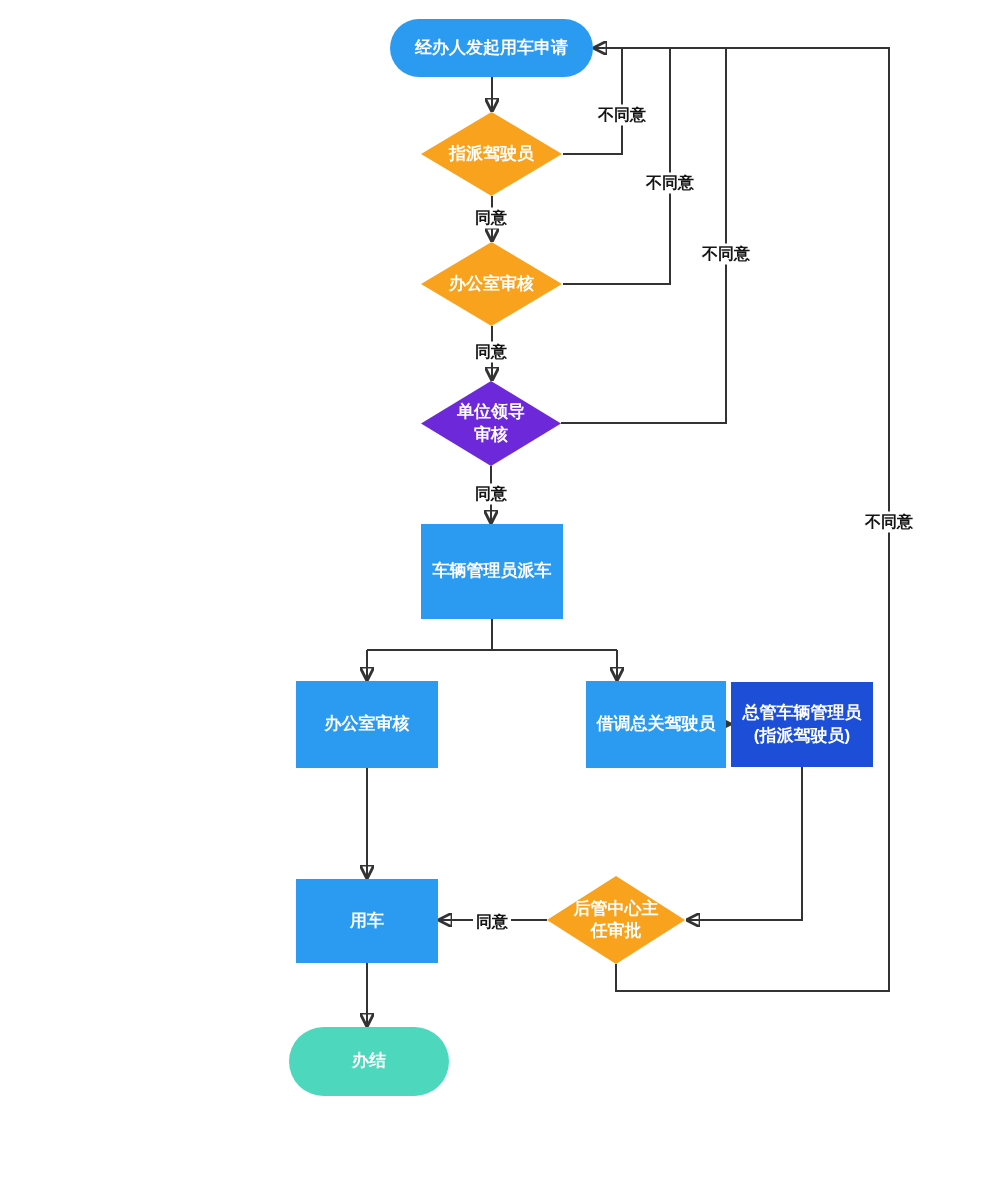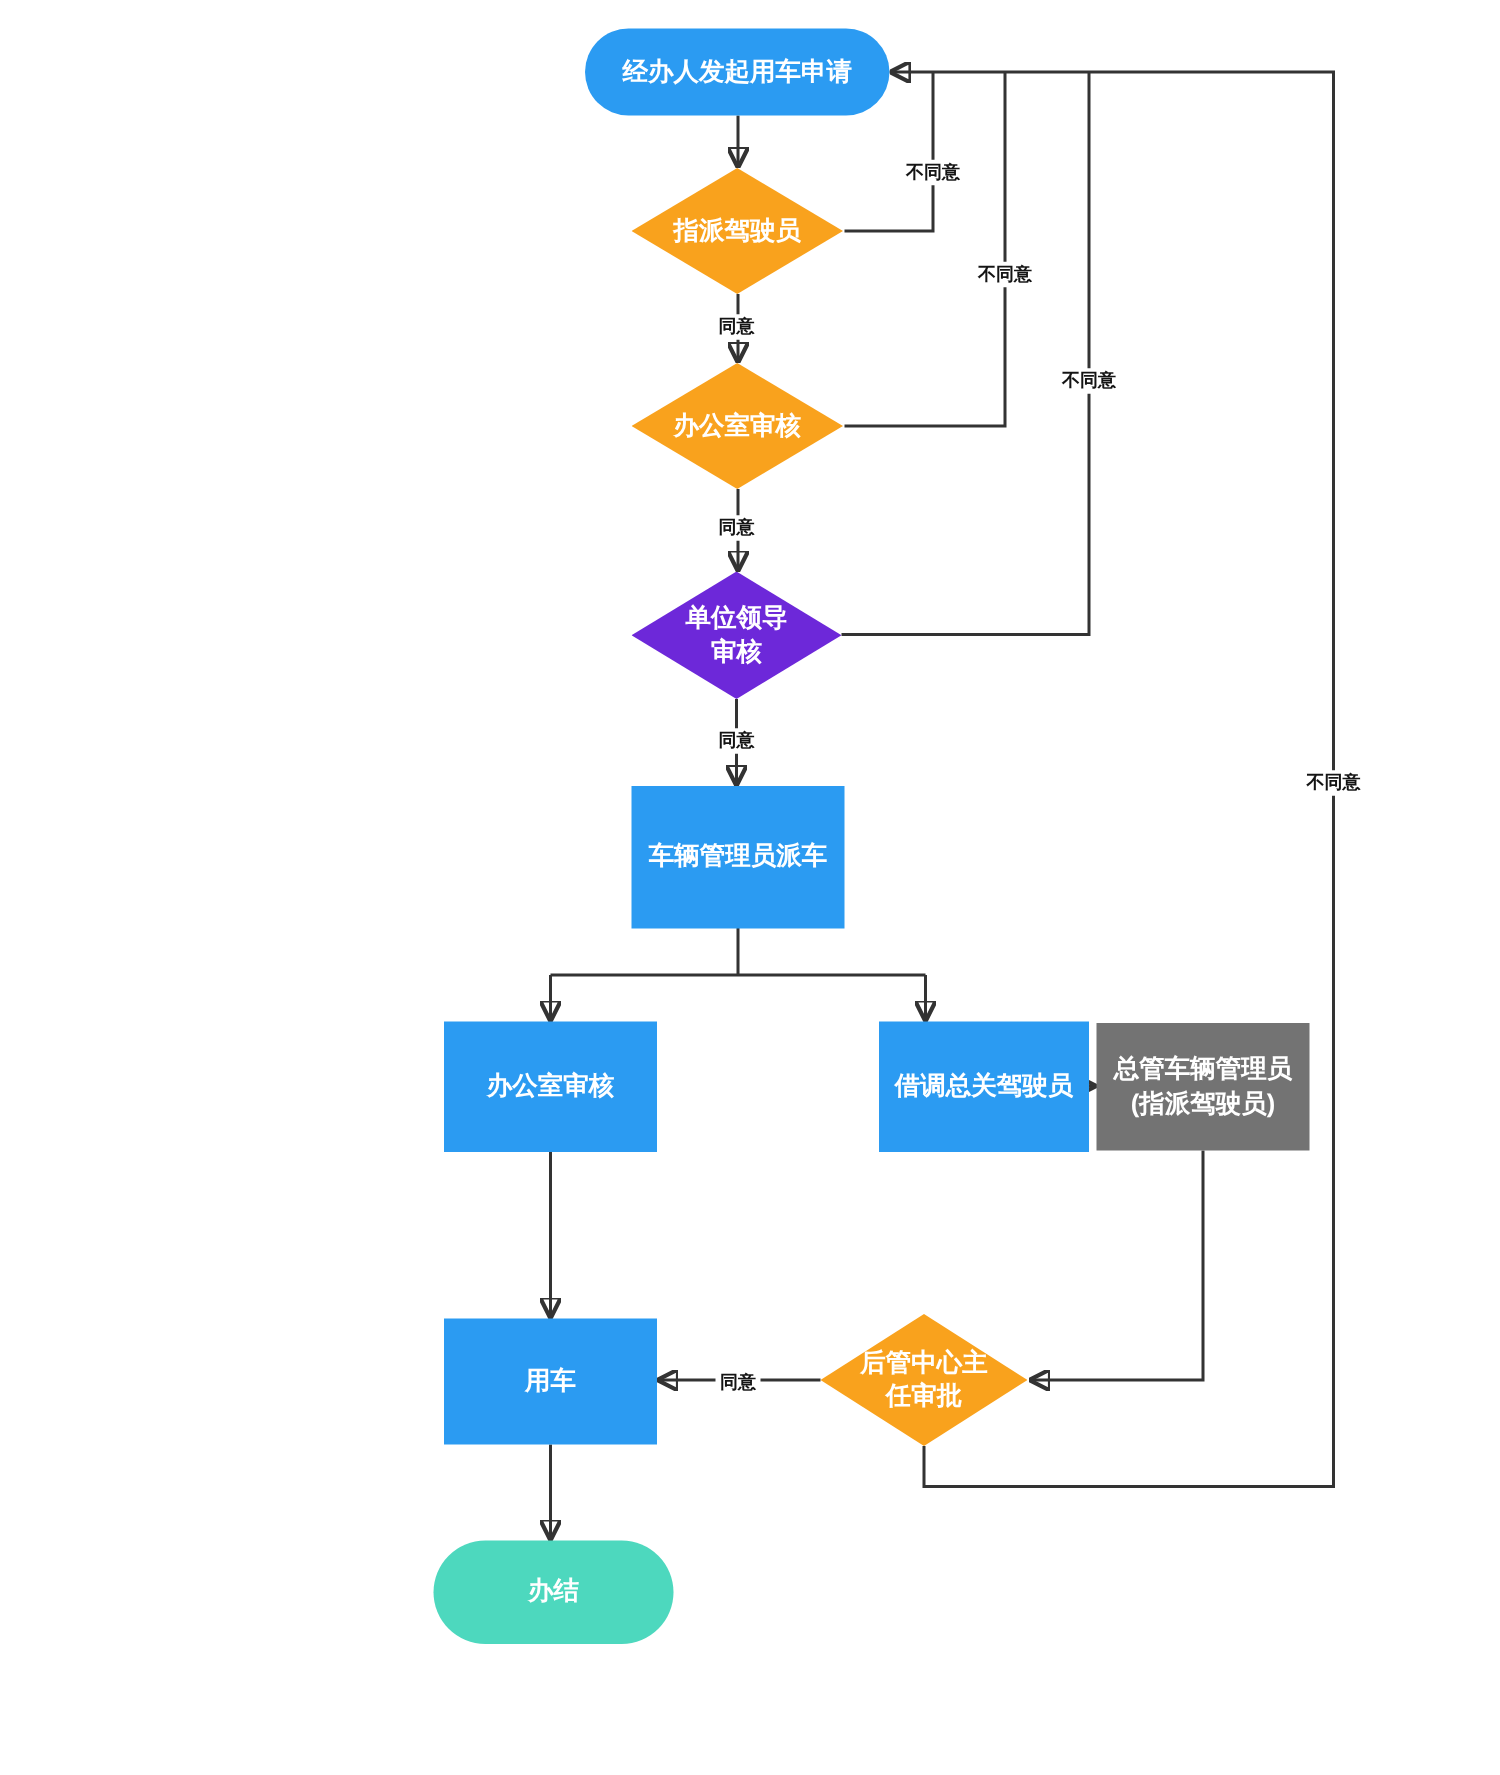--- a/index.html
+++ b/index.html
@@ -36,21 +36,21 @@
     white-space: pre-line;
   }
   .stadium { border-radius: 30px; }
   .diamond { clip-path: polygon(50% 0, 100% 50%, 50% 100%, 0 50%); }
   .edge-label {
     position: absolute;
     z-index: 3;
     transform: translate(-50%, -50%);
     background: #ffffff;
     padding: 0 3px;
-    font-size: 12px;
+    font-size: 16px;
     font-weight: 700;
     color: #141414;
     white-space: nowrap;
   }
 </style>
 </head>
 <body>
 
 <div class="canvas">
 
@@ -100,21 +100,21 @@
 
   <div class="node diamond" style="left: 421px; top: 381px; width: 140px; height: 85px; background: #6d28d9;">单位领导
 审核</div>
 
   <div class="node" style="left: 421px; top: 524px; width: 142px; height: 95px; background: rgb(43, 155, 242);">车辆管理员派车</div>
 
   <div class="node" style="left: 296px; top: 681px; width: 142px; height: 87px; background: rgb(43, 155, 242);">办公室审核</div>
 
   <div class="node" style="left: 546px; top: 681px; width: 140px; height: 87px; background: rgb(43, 155, 242); margin-left: 40px;">借调总关驾驶员</div>
 
-  <div class="node" style="left: 731px; top: 682px; width: 142px; height: 85px; background: #737373;">总管车辆管理员
+  <div class="node" style="left: 731px; top: 682px; width: 142px; height: 85px; background: #1d4ed8;">总管车辆管理员
 (指派驾驶员)</div>
 
   <div class="node diamond" style="left: 547px; top: 876px; width: 138px; height: 88px; background: rgb(249, 162, 29);">后管中心主
 任审批</div>
 
   <div class="node" style="left: 296px; top: 879px; width: 142px; height: 84px; background: rgb(43, 155, 242);">用车</div>
 
   <div class="node stadium" style="left: 289px; top: 1027px; width: 160px; height: 69px; border-radius: 35px; background: rgb(77, 216, 190);">办结</div>
 
   <div class="edge-label" style="left:491px; top:218px;">同意</div>

